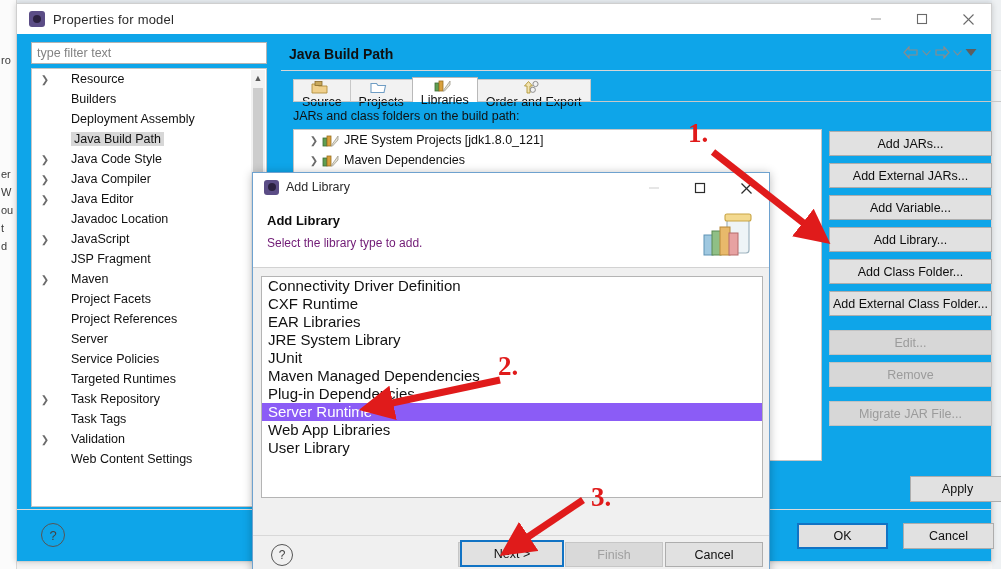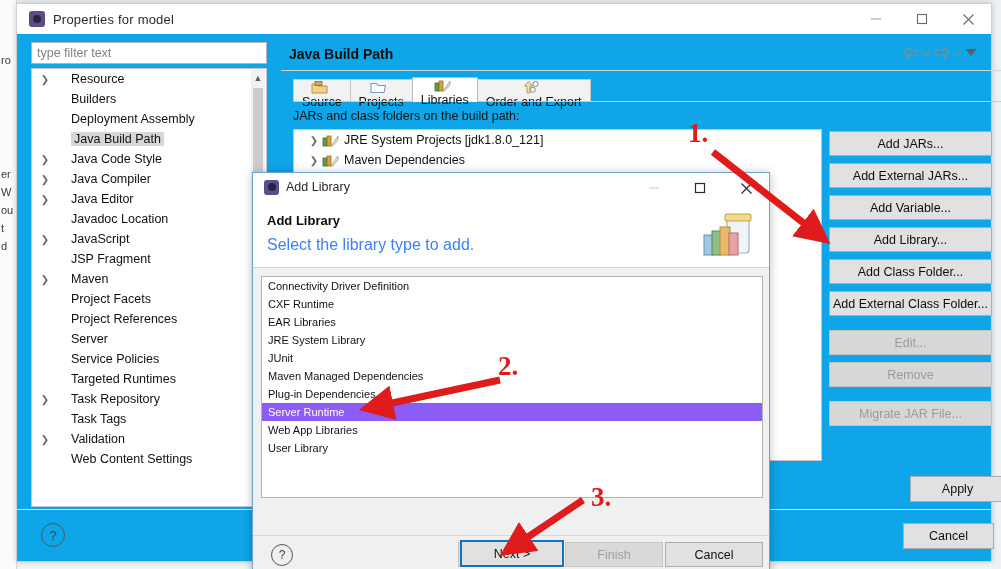--- a/index.html
+++ b/index.html
@@ -113,28 +113,28 @@
     position:absolute;left:252px;top:172px;width:518px;height:483px;
     background:#f0f0f0;border:1px solid #6ea2cf;box-sizing:border-box;
     box-shadow:0 1px 9px rgba(0,0,0,.26);
   }
   #addlib-titlebar{position:absolute;left:0;top:0;right:0;height:28px;background:#ffffff;display:flex;align-items:center;}
   #addlib-icon{width:15px;height:15px;margin-left:11px;margin-right:7px;background:#5b4d86;border-radius:3px;position:relative;flex:0 0 auto;}
   #addlib-icon::after{content:"";position:absolute;left:3.5px;top:3.5px;width:8px;height:8px;border-radius:50%;background:#2b2140;}
   #addlib-title-text{font-size:12.5px;color:#2a2a2a;}
   #addlib-header{position:absolute;left:0;top:28px;right:0;height:66px;background:#ffffff;border-bottom:1px solid #d2d2d2;}
   #addlib-heading{position:absolute;left:14px;top:12px;font-size:13px;font-weight:bold;color:#0d0d0d;}
-  #addlib-sub{position:absolute;left:14px;top:35px;font-size:16px;color:#3b82f6;}
+  #addlib-sub{position:absolute;left:14px;top:35px;font-size:12px;color:#701a75;}
   #addlib-banner-icon{position:absolute;right:14px;top:10px;width:54px;height:50px;}
 
   #addlib-list{
     position:absolute;left:8px;top:103px;width:502px;height:222px;box-sizing:border-box;
     background:#ffffff;border:1px solid #b4b4b4;overflow:hidden;
   }
-  .ll-row{height:18px;line-height:18px;padding-left:6px;font-size:11px;color:#111;}
+  .ll-row{height:18px;line-height:18px;padding-left:6px;font-size:15px;color:#111;}
   .ll-row.selected{background:#1f8ae8;color:#ffffff;}
 
   #addlib-footer-sep{position:absolute;left:0;top:362px;right:0;height:1px;background:#d8d8d8;}
   #addlib-help{position:absolute;left:18px;top:371px;width:20px;height:20px;border-radius:50%;
     border:1.6px solid #555;color:#444;font-size:12px;display:flex;align-items:center;justify-content:center;}
   .wizbtn{position:absolute;top:369px;width:98px;height:25px;box-sizing:border-box;
     border:1px solid #adadad;background:#e1e1e1;font-size:12.5px;display:flex;align-items:center;justify-content:center;}
   .wizbtn.disabled{color:#a0a0a0;background:#d9d9d9;border-color:#c6c6c6;}
   .wizbtn.default{border:2px solid #1173c4;}
   #btn-back{left:205px;}
@@ -400,20 +400,21 @@
       <div class="sidebtn">Add External Class Folder...</div>
       <div class="spacer-sm"></div>
       <div class="sidebtn disabled">Edit...</div>
       <div class="sidebtn disabled">Remove</div>
       <div class="spacer-sm"></div>
       <div class="sidebtn disabled">Migrate JAR File...</div>
     </div>
 
   <div id="apply-btn">Apply</div>
   <div id="props-footer-sep"></div>
+  <div id="ok-btn">OK</div>
   <div id="cancel-btn">Cancel</div>
 </div>
 
 <div id="addlib-window">
   <div id="addlib-titlebar">
     <div id="addlib-icon"></div>
     <div id="addlib-title-text">Add Library</div>
     <div class="win-btns">
       <div class="win-btn">
         <svg width="12" height="12" viewBox="0 0 12 12">

